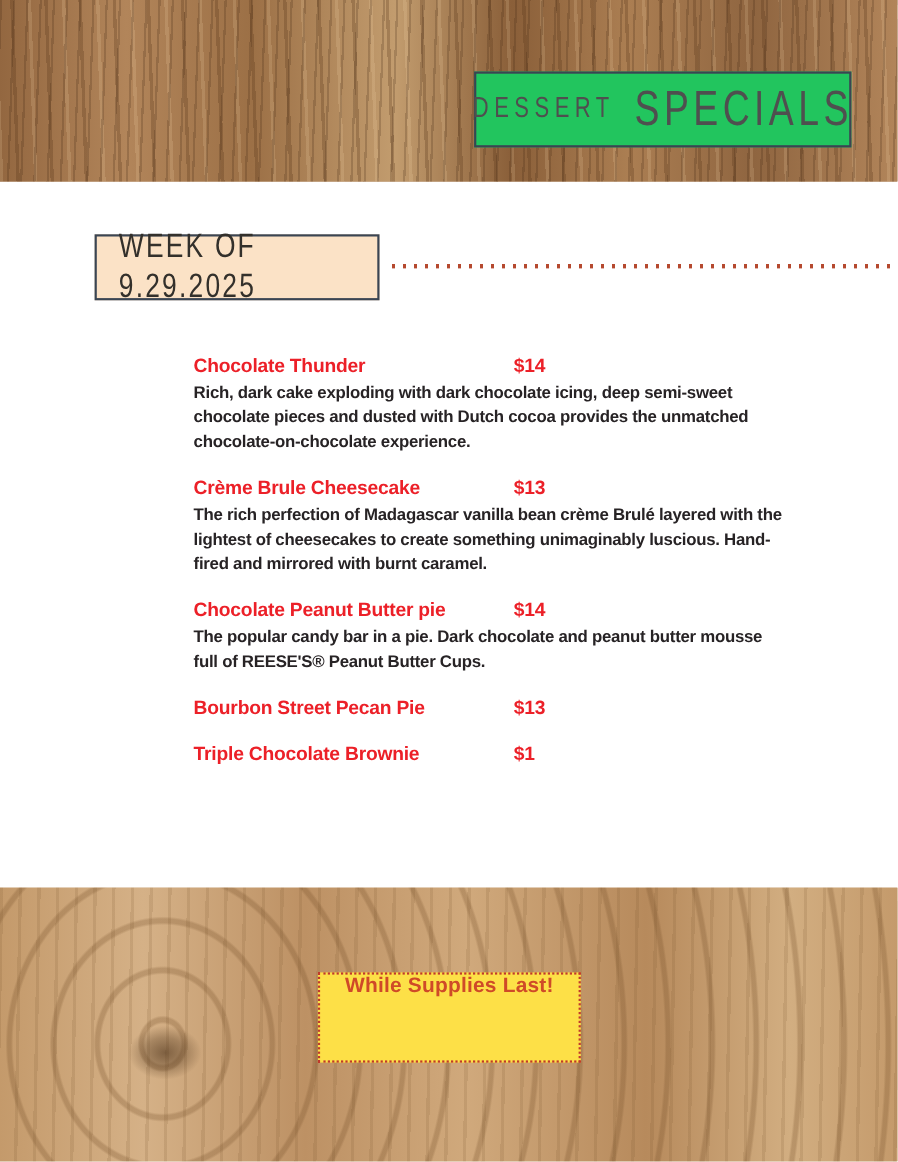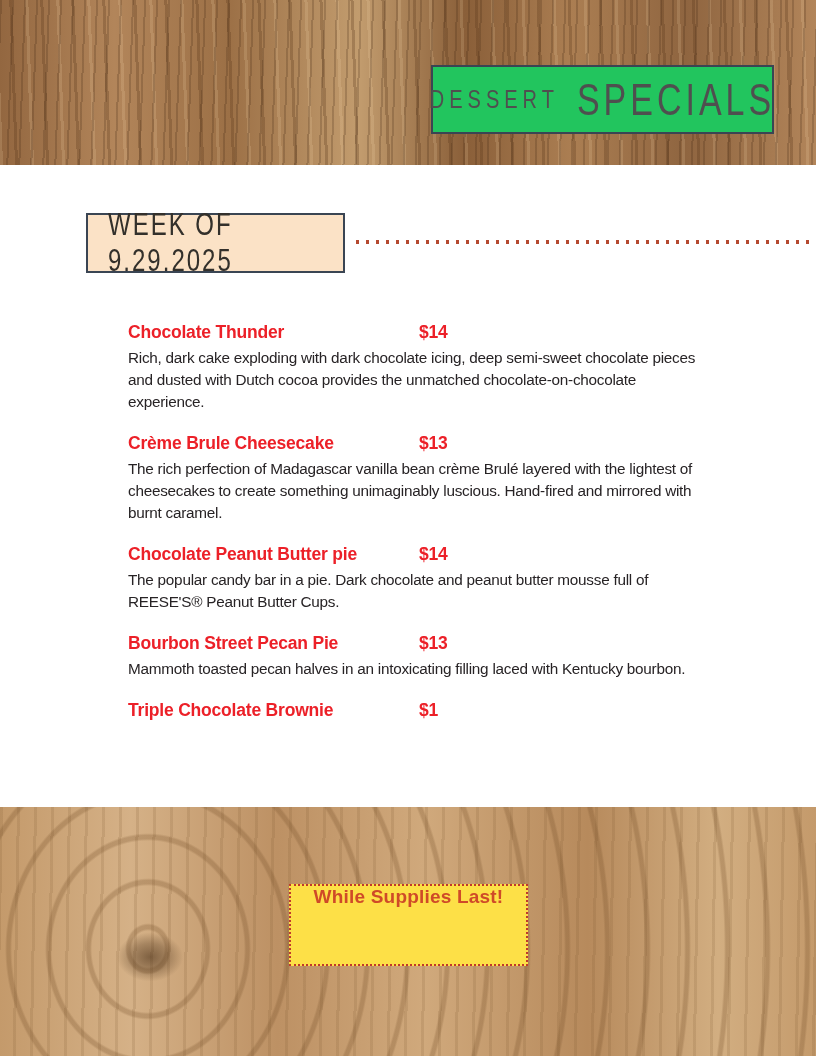--- a/index.html
+++ b/index.html
@@ -85,36 +85,37 @@
     position: absolute; left: 356px; top: 240px; width: 460px; height: 4px;
     background-image: repeating-linear-gradient(90deg,
       var(--dotted-line-red) 0px, var(--dotted-line-red) 3px,
       rgba(0,0,0,0) 3px, rgba(0,0,0,0) 10px);
   }
 
   
   .menu-list {
     position: absolute; left: 128px; top: 322px; width: 585px;
   }
-  .menu-item { margin-bottom: 20px; }
+  .menu-item { margin-bottom: 20px; margin-left: 48px; }
   .item-head {
     position: relative; height: 22px; margin-bottom: 3px;
   }
   .item-name, .item-price {
     color: var(--item-red);
     font-weight: 700;
     font-size: 17.5px;
     letter-spacing: -0.2px;
   }
   .item-price { position: absolute; left: 291px; top: 0; }
   .item-desc {
     color: #272325;
     font-size: 15.3px;
     line-height: 22px;
     letter-spacing: -0.25px;
+    font-weight: bold;
   }
 
   
   .footer-box {
     position: absolute; left: 289px; top: 884px; width: 239px; height: 82px;
     background: #fde047;
     border: 2px dotted #c0392b;
     display: flex; align-items: flex-start; justify-content: center;
   }
   .footer-label {
@@ -163,21 +164,20 @@
       <span class="item-price">$14</span>
     </div>
     <div class="item-desc">The popular candy bar in a pie. Dark chocolate and peanut butter mousse full of REESE'S® Peanut Butter Cups.</div>
   </div>
 
   <div class="menu-item">
     <div class="item-head">
       <span class="item-name">Bourbon Street Pecan Pie</span>
       <span class="item-price">$13</span>
     </div>
-    <div class="item-desc">Mammoth toasted pecan halves in an intoxicating filling laced with Kentucky bourbon.</div>
   </div>
 
   <div class="menu-item">
     <div class="item-head">
       <span class="item-name">Triple Chocolate Brownie</span>
       <span class="item-price">$1</span>
     </div>
   </div>
 
 </div>

